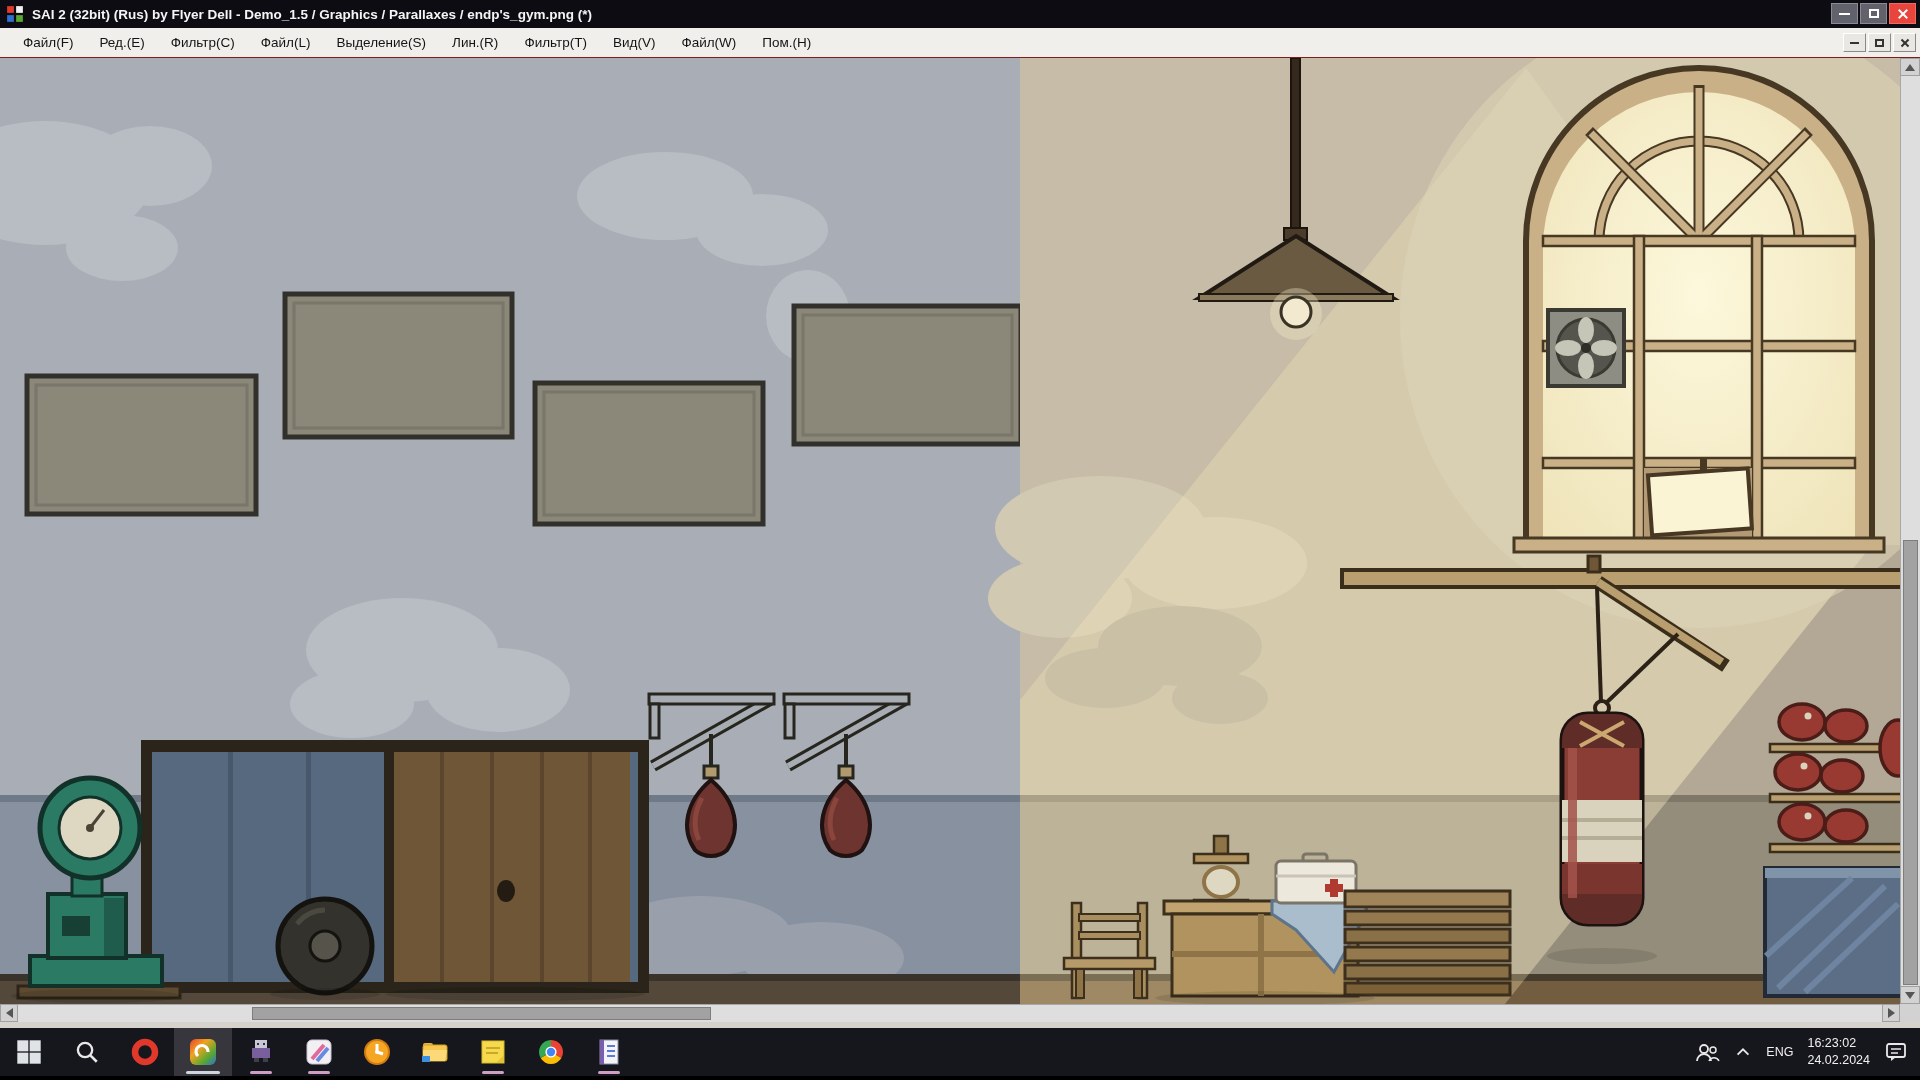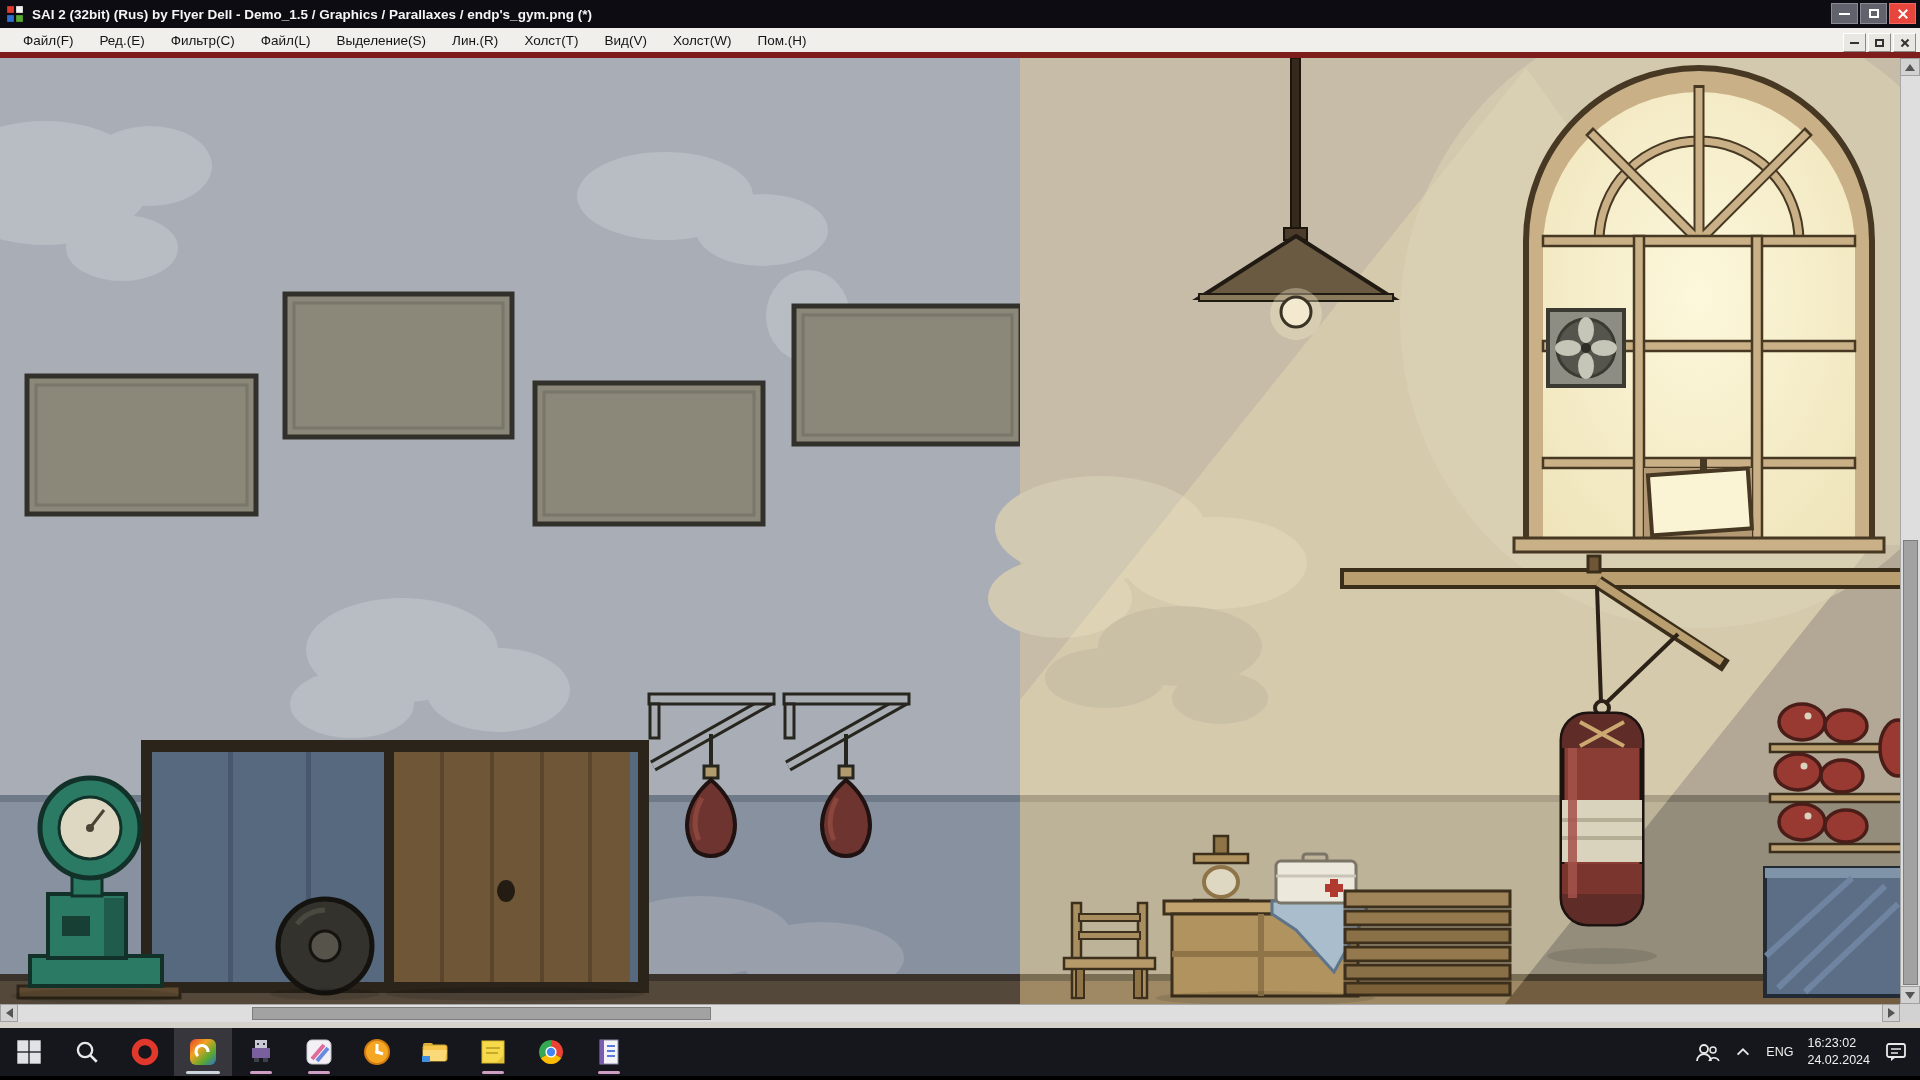--- a/index.html
+++ b/index.html
@@ -11,21 +11,21 @@
   .win-controls{position:absolute;right:4px;top:3px;display:flex;gap:2px}
   .wbtn{width:27px;height:21px;display:flex;align-items:center;justify-content:center;background:#62626d;border:1px solid #8a8a94}
   .wbtn.close{background:#e8453c;border-color:#f06a60}
   .g-min{width:11px;height:2px;background:#fff}
   .g-max{width:10px;height:9px;border:2px solid #fff}
   .g-close{position:relative;width:12px;height:12px}
   .g-close::before,.g-close::after{content:"";position:absolute;left:5px;top:0;width:2px;height:12px;background:#fff}
   .g-close::before{transform:rotate(45deg)}.g-close::after{transform:rotate(-45deg)}
 
   
-  .menubar{position:absolute;top:28px;left:0;width:1920px;height:30px;background:#f0efec;border-bottom:6px solid #7f1d1d;display:flex;align-items:center;padding-left:10px}
+  .menubar{position:absolute;top:28px;left:0;width:1920px;height:30px;background:#f0efec;border-bottom:1px solid #7f1d1d;display:flex;align-items:center;padding-left:10px}
   .menu-item{font-size:13.5px;color:#141414;padding:0 13px;height:100%;display:flex;align-items:center}
   .mdi-controls{position:absolute;right:4px;top:5px;display:flex;gap:2px}
   .mbtn{width:23px;height:19px;display:flex;align-items:center;justify-content:center;background:#e9e7e2;border:1px solid;border-color:#ffffff #8a8a8a #8a8a8a #ffffff}
   .g2-min{width:9px;height:2px;background:#333}
   .g2-max{width:9px;height:8px;border:2px solid #333}
   .g2-close{position:relative;width:10px;height:10px}
   .g2-close::before,.g2-close::after{content:"";position:absolute;left:4px;top:0;width:2px;height:10px;background:#333}
   .g2-close::before{transform:rotate(45deg)}.g2-close::after{transform:rotate(-45deg)}
 
   
@@ -82,23 +82,23 @@
   </div>
 </div>
 
 <div class="menubar">
   <div class="menu-item">Файл(F)</div>
   <div class="menu-item">Ред.(E)</div>
   <div class="menu-item">Фильтр(C)</div>
   <div class="menu-item">Файл(L)</div>
   <div class="menu-item">Выделение(S)</div>
   <div class="menu-item">Лин.(R)</div>
-  <div class="menu-item">Холст(T)</div>
+  <div class="menu-item">Фильтр(T)</div>
   <div class="menu-item">Вид(V)</div>
-  <div class="menu-item">Холст(W)</div>
+  <div class="menu-item">Файл(W)</div>
   <div class="menu-item">Пом.(H)</div>
   <div class="mdi-controls">
     <div class="mbtn">
         <span class="g2-min"></span>
       </div>
     <div class="mbtn">
         <span class="g2-max"></span>
       </div>
     <div class="mbtn">
         <span class="g2-close"></span>

